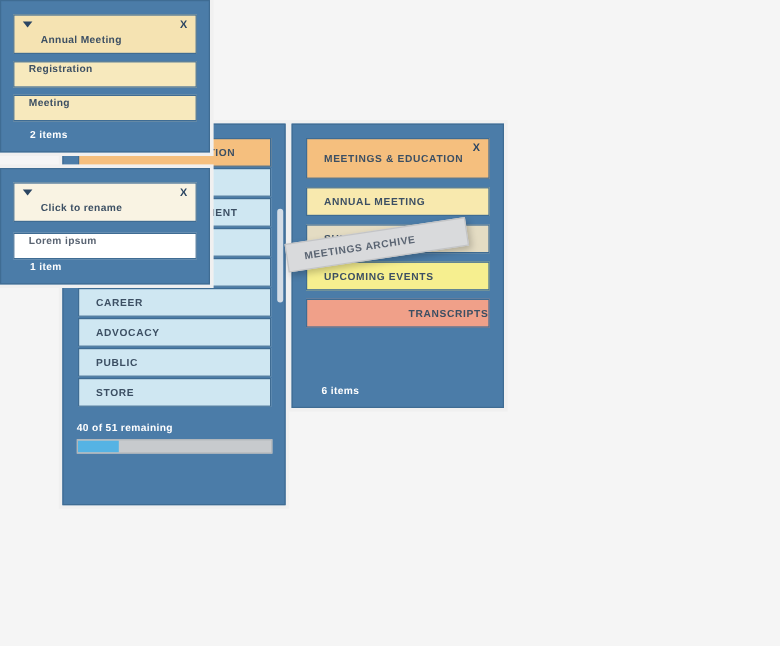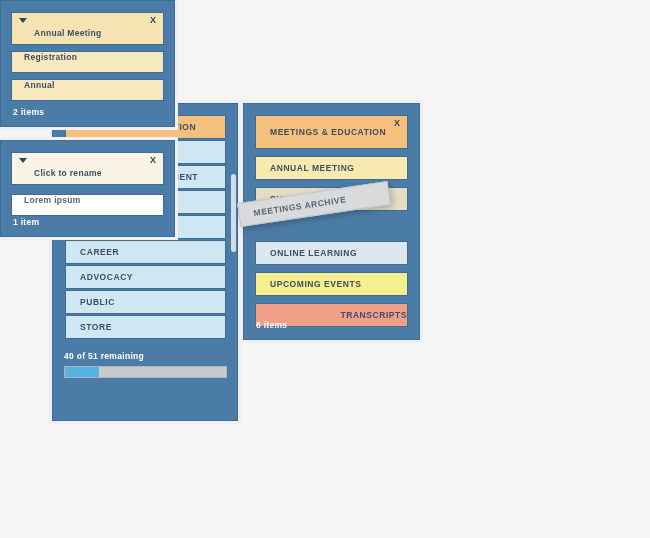--- a/index.html
+++ b/index.html
@@ -153,21 +153,21 @@
     font-size: 9px;
     font-weight: bold;
     color: #2b4562;
     cursor: pointer;
     line-height: 1;
     letter-spacing: 0;
   }
 
   .item-count {
     position: absolute;
-    left: 12px;
+    left: 24px;
     bottom: 9px;
     color: #ffffff;
     font-size: 8.5px;
     font-weight: bold;
     letter-spacing: 0.3px;
   }
 
   
   .drag-card {
     position: absolute;
@@ -294,23 +294,20 @@
       </div>
 
       <div class="card c-cream">
         <span>ANNUAL MEETING</span>
       </div>
 
       <div class="card c-beige">
         <span>SUMMER MEETING</span>
       </div>
 
-      <div class="card c-bluegry" style="margin-top:30px;">
-        <span>ONLINE LEARNING</span>
-      </div>
 
       <div class="card c-yellow">
         <span>UPCOMING EVENTS</span>
       </div>
 
       <div class="card c-salmon">
         <span>TRANSCRIPTS</span>
       </div>
 
     </div>
@@ -323,21 +320,21 @@
     <div class="subpanel" id="subpanel-annual">
       <div class="detail-header c-paleyel">
         <span class="caret"></span>
         <span>Annual Meeting</span>
         <span class="close-x">X</span>
       </div>
       <div class="detail-row c-paleyel2">
         <span>Registration</span>
       </div>
       <div class="detail-row c-paleyel2">
-        <span>Annual</span>
+        <span>Meeting</span>
       </div>
       <div class="item-count">2 items</div>
     </div>
 
     <div class="subpanel" id="subpanel-rename">
       <div class="detail-header c-offwhite">
         <span class="caret"></span>
         <span>Click to rename</span>
         <span class="close-x">X</span>
       </div>

